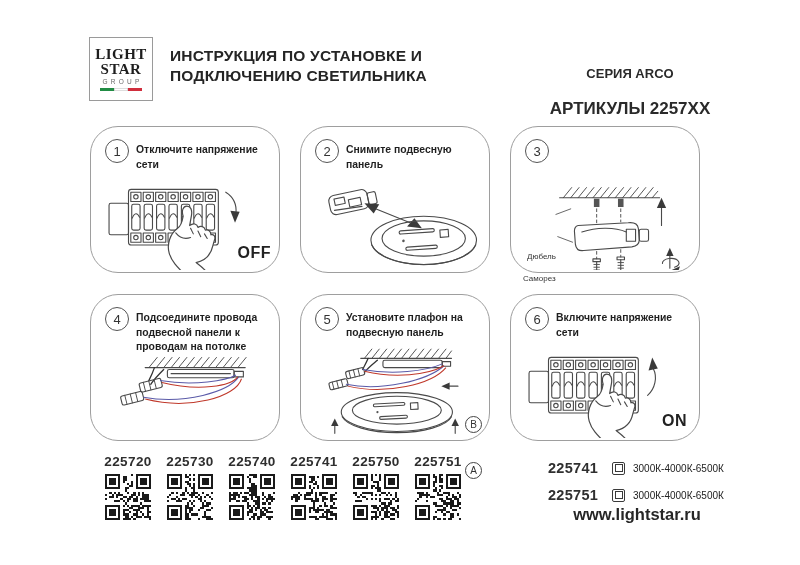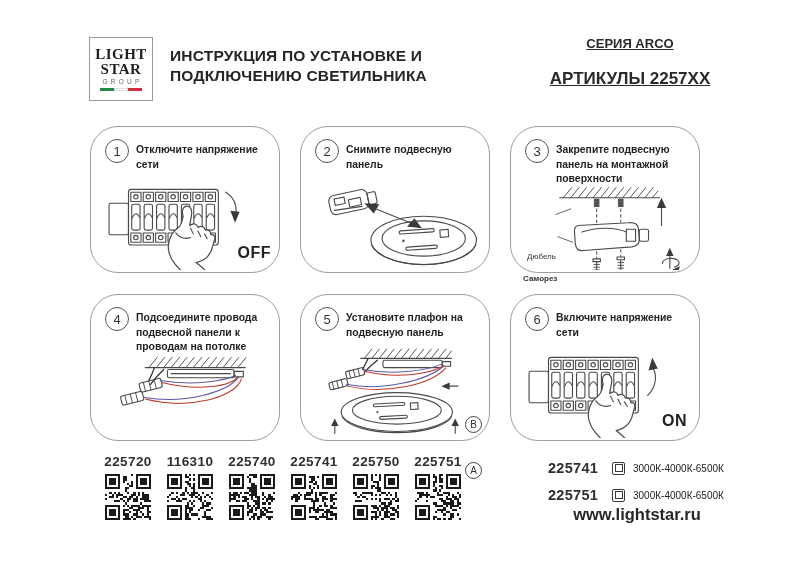--- a/index.html
+++ b/index.html
@@ -13,21 +13,21 @@
   .logo-word{font-family:"Liberation Serif",serif;font-weight:700;font-size:15px;line-height:.95;
     letter-spacing:.5px;color:#1e1e1e;}
   .logo-group{font-size:6.5px;letter-spacing:3.2px;color:#6a6a6a;margin-top:2px;padding-left:3px;}
   .flag{display:flex;margin-top:3px;height:3px;}
   .flag span{display:block;height:3px;width:14px;}
   .flag .g{background:#218c44;}
   .flag .w{background:#fff;box-shadow:inset 0 0 0 .5px #bbb;}
   .flag .r{background:#d02e3d;}
   .main-title{position:absolute;left:170px;top:46px;width:330px;font-size:15.5px;font-weight:700;
     line-height:1.32;letter-spacing:.2px;color:#252525;}
-  .series-block{position:absolute;left:540px;top:36px;width:180px;text-align:center;text-decoration:underline;}
+  .series-block{position:absolute;left:540px;top:66px;width:180px;text-align:center;}
   .series{font-size:13px;font-weight:700;color:#2a2a2a;}
   .articles-t{font-size:17px;font-weight:700;margin-top:18px;color:#2a2a2a;}
   
   .steps{position:absolute;left:90px;top:126px;width:610px;display:grid;
     grid-template-columns:repeat(3,190px);grid-auto-rows:147px;gap:21px 20px;}
   .card{position:relative;border:1px solid #9e9e9e;border-radius:28px;background:#fff;box-sizing:border-box;}
   .step-head{display:flex;align-items:flex-start;gap:7px;margin:12px 8px 0 14px;}
   .badge{flex:0 0 24px;height:24px;border:1.1px solid #555;border-radius:50%;display:flex;
     align-items:center;justify-content:center;font-size:13px;color:#333;box-sizing:border-box;background:#fff;}
   .step-title{font-size:10.4px;font-weight:600;color:#1f1f1f;line-height:1.4;padding-top:4px;}
@@ -177,21 +177,20 @@
             <circle class="dk" cx="104" cy="71" r="1.4"></circle>
           </g>
         </g>
       </svg>
     </div>
   </div>
 
   <div class="card">
     <div class="step-head">
       <div class="badge">3</div>
-      <div class="step-title">Закрепите подвесную панель на монтажной поверхности</div>
     </div>
     <div class="art">
       <svg viewBox="0 0 190 104" preserveAspectRatio="xMidYMax meet">
         <g class="line">
           <path stroke-width="1" d="M50,26 l9,-11 M58,26 l9,-11 M66,26 l9,-11 M74,26 l9,-11 M82,26 l9,-11 M90,26 l9,-11 M98,26 l9,-11 M106,26 l9,-11 M114,26 l9,-11 M122,26 l9,-11 M130,26 l9,-11 M138,26 l9,-11 M146,26 l6,-7"></path>
           <line x1="46" y1="26" x2="154" y2="26"></line>
           <rect class="dk" x="83" y="27" width="6" height="9"></rect>
           <rect class="dk" x="109" y="27" width="6" height="9"></rect>
           <path class="dash" d="M86,38 v16 M112,38 v14"></path>
           <path d="M66,56 L120,53 Q130,52 131,59 L132,71 Q132,78 124,79 L72,83 Q64,84 63,76 L62,62 Q62,57 66,56 Z"></path>
@@ -209,21 +208,21 @@
           <polygon class="ah" points="151,37 161,37 156,26"></polygon>
           <line x1="165" y1="86" x2="165" y2="102"></line>
           <polygon class="ah" points="161,89 169,89 165,80"></polygon>
           <path d="M157,97 a9,5 0 1 1 13,4"></path>
           <polygon class="ah" points="167,104 176,100 173,108"></polygon>
           <line x1="42" y1="44" x2="58" y2="38" stroke-width="0.9"></line>
           <line x1="44" y1="68" x2="60" y2="74" stroke-width="0.9"></line>
         </g>
       </svg>
       <span class="lbl lbl-part" style="left:10px;top:38px;">Дюбель</span>
-      <span class="lbl lbl-part" style="left:6px;top:60px;font-weight:bold;">Саморез</span>
+      <span class="lbl lbl-part" style="left:6px;top:60px;">Саморез</span>
     </div>
   </div>
 
   <div class="card">
     <div class="step-head">
       <div class="badge">4</div>
       <div class="step-title">Подсоедините провода подвесной панели к проводам на потолке</div>
     </div>
     <div class="art">
       <svg viewBox="0 0 190 104" preserveAspectRatio="xMidYMid meet">
@@ -579,21 +578,21 @@
         <rect x="20" y="19" width="1" height="1"></rect>
         <rect x="8" y="20" width="1" height="1"></rect>
         <rect x="9" y="20" width="1" height="1"></rect>
         <rect x="10" y="20" width="1" height="1"></rect>
         <rect x="11" y="20" width="1" height="1"></rect>
         <rect x="13" y="20" width="1" height="1"></rect>
         <rect x="20" y="20" width="1" height="1"></rect>
       </svg>
   </div>
   <div class="article">
-    <div class="num">116310</div>
+    <div class="num">225730</div>
     <svg class="qr" fill="#1a1a1a" shape-rendering="crispEdges" viewBox="0 0 21 21">
         <rect x="0" y="0" width="1" height="1"></rect>
         <rect x="0" y="1" width="1" height="1"></rect>
         <rect x="0" y="2" width="1" height="1"></rect>
         <rect x="0" y="3" width="1" height="1"></rect>
         <rect x="0" y="4" width="1" height="1"></rect>
         <rect x="0" y="5" width="1" height="1"></rect>
         <rect x="0" y="6" width="1" height="1"></rect>
         <rect x="1" y="0" width="1" height="1"></rect>
         <rect x="1" y="6" width="1" height="1"></rect>

